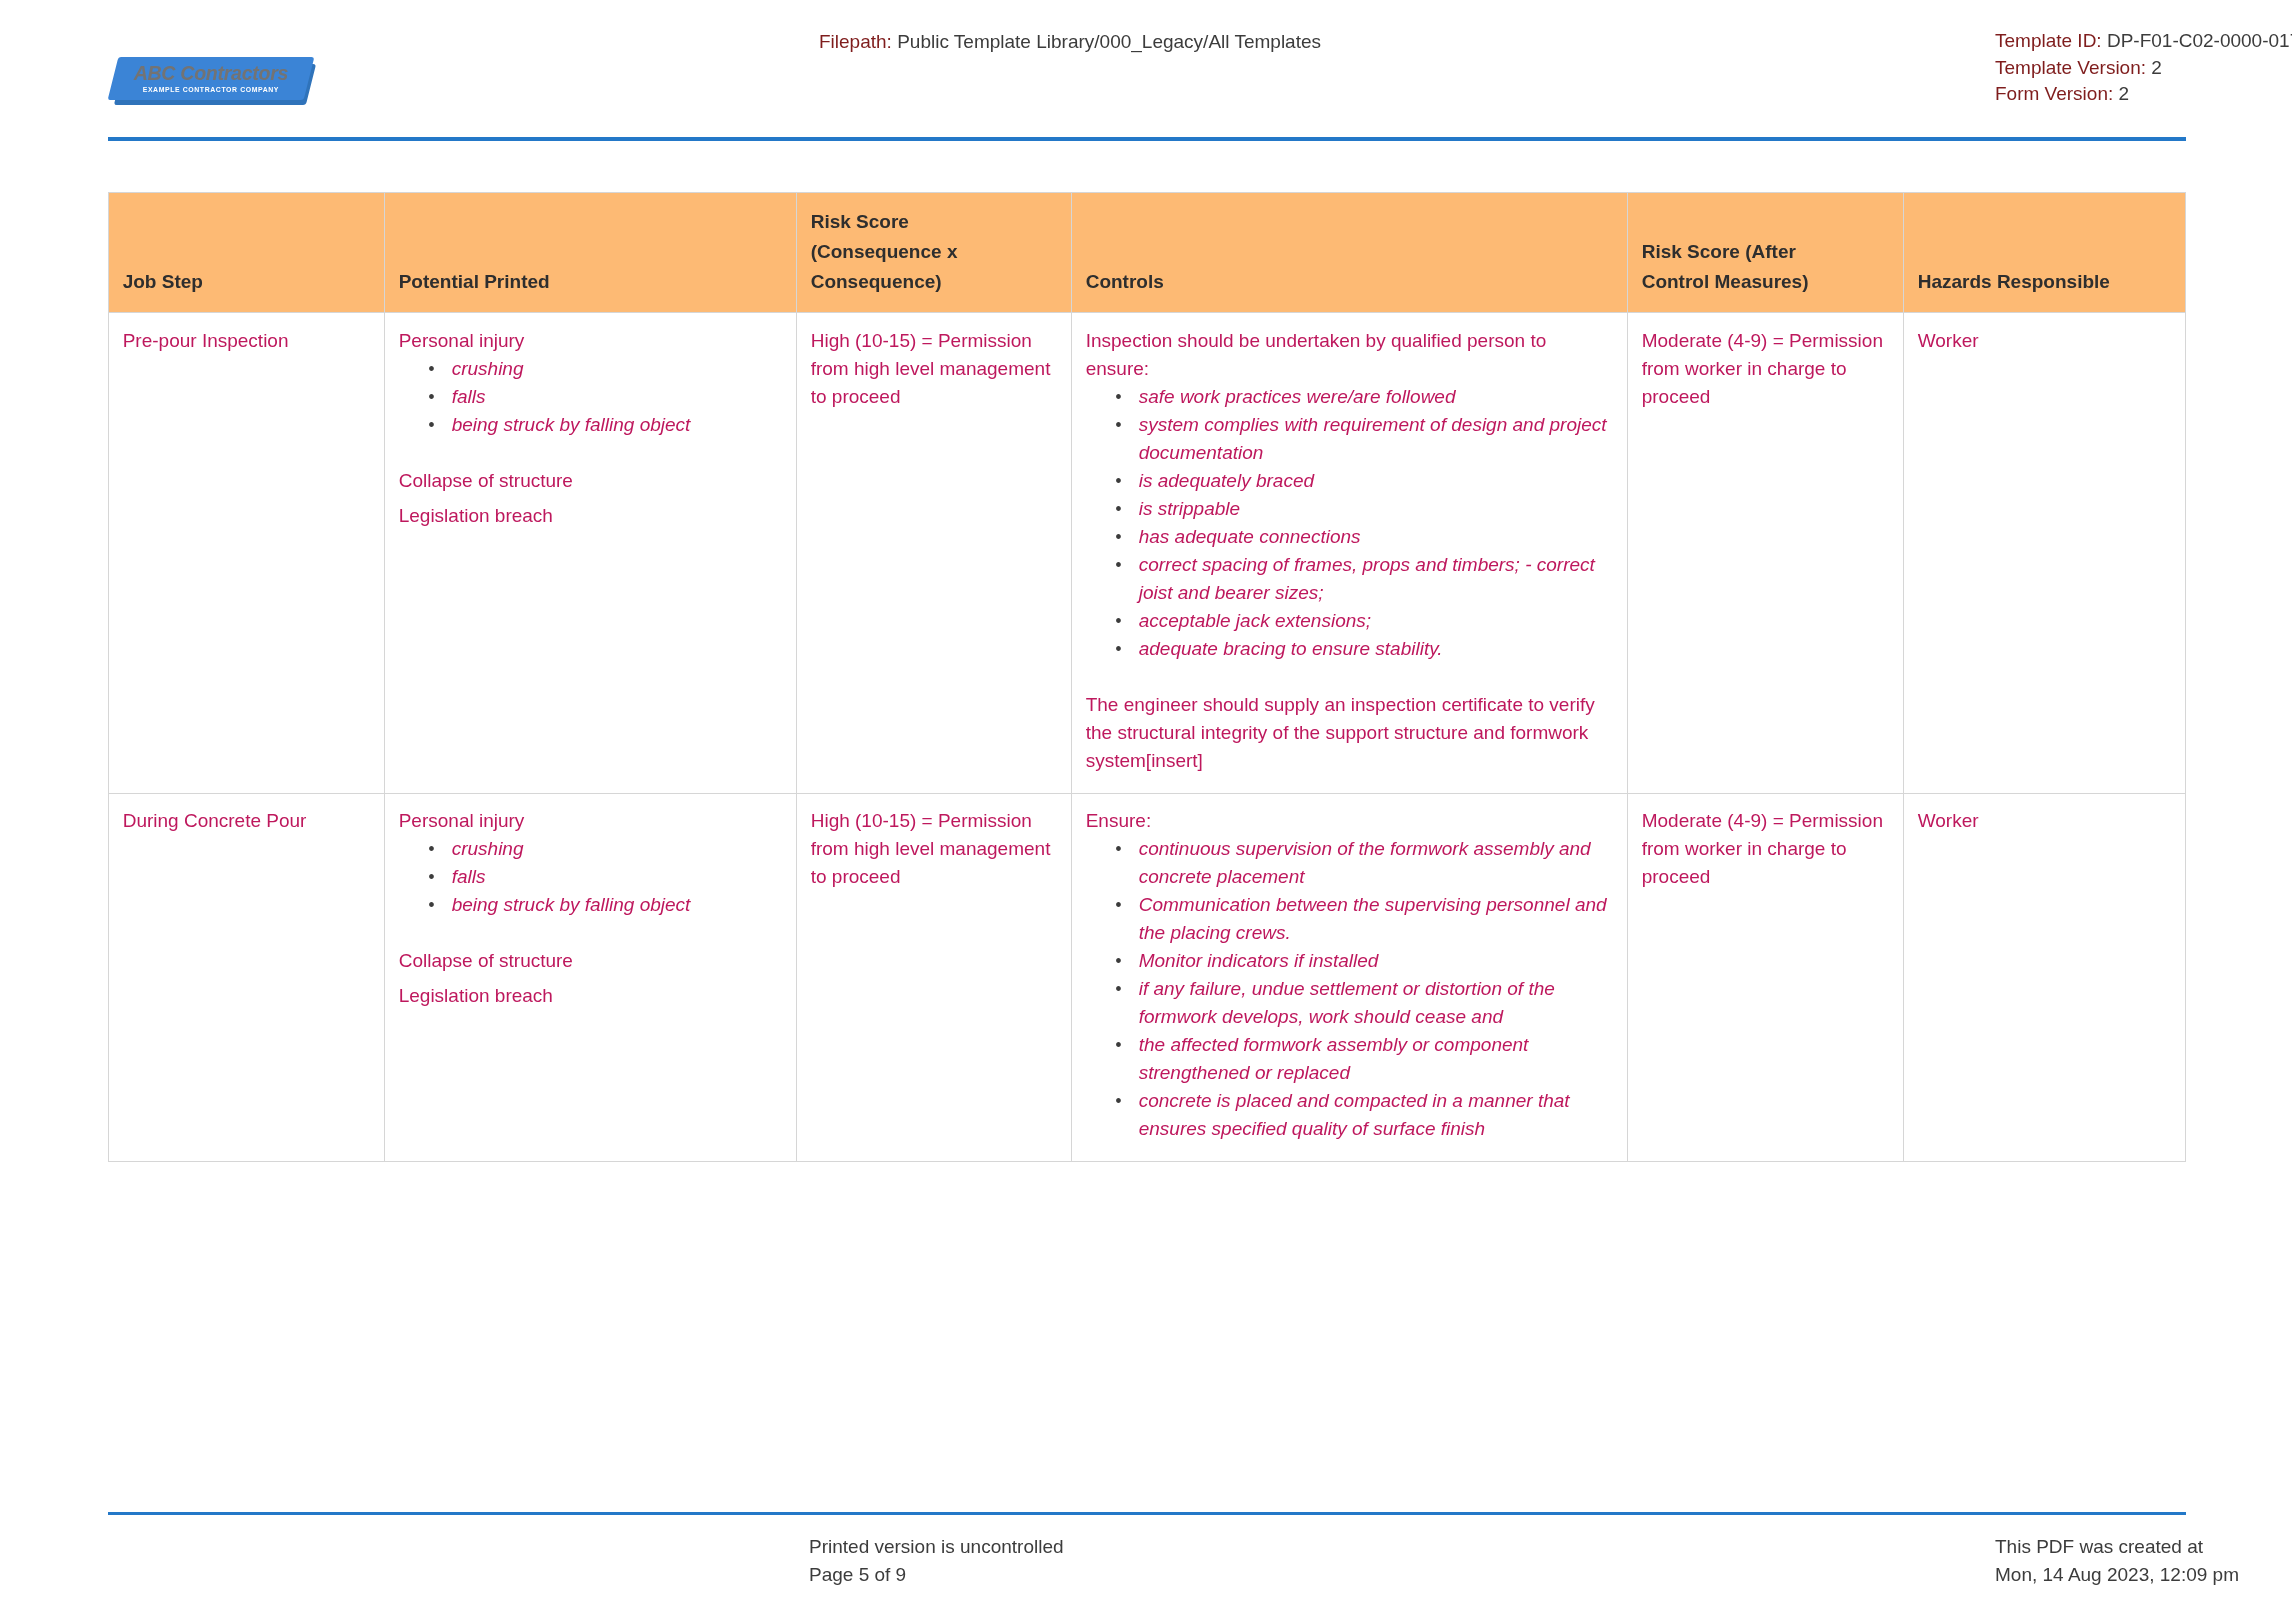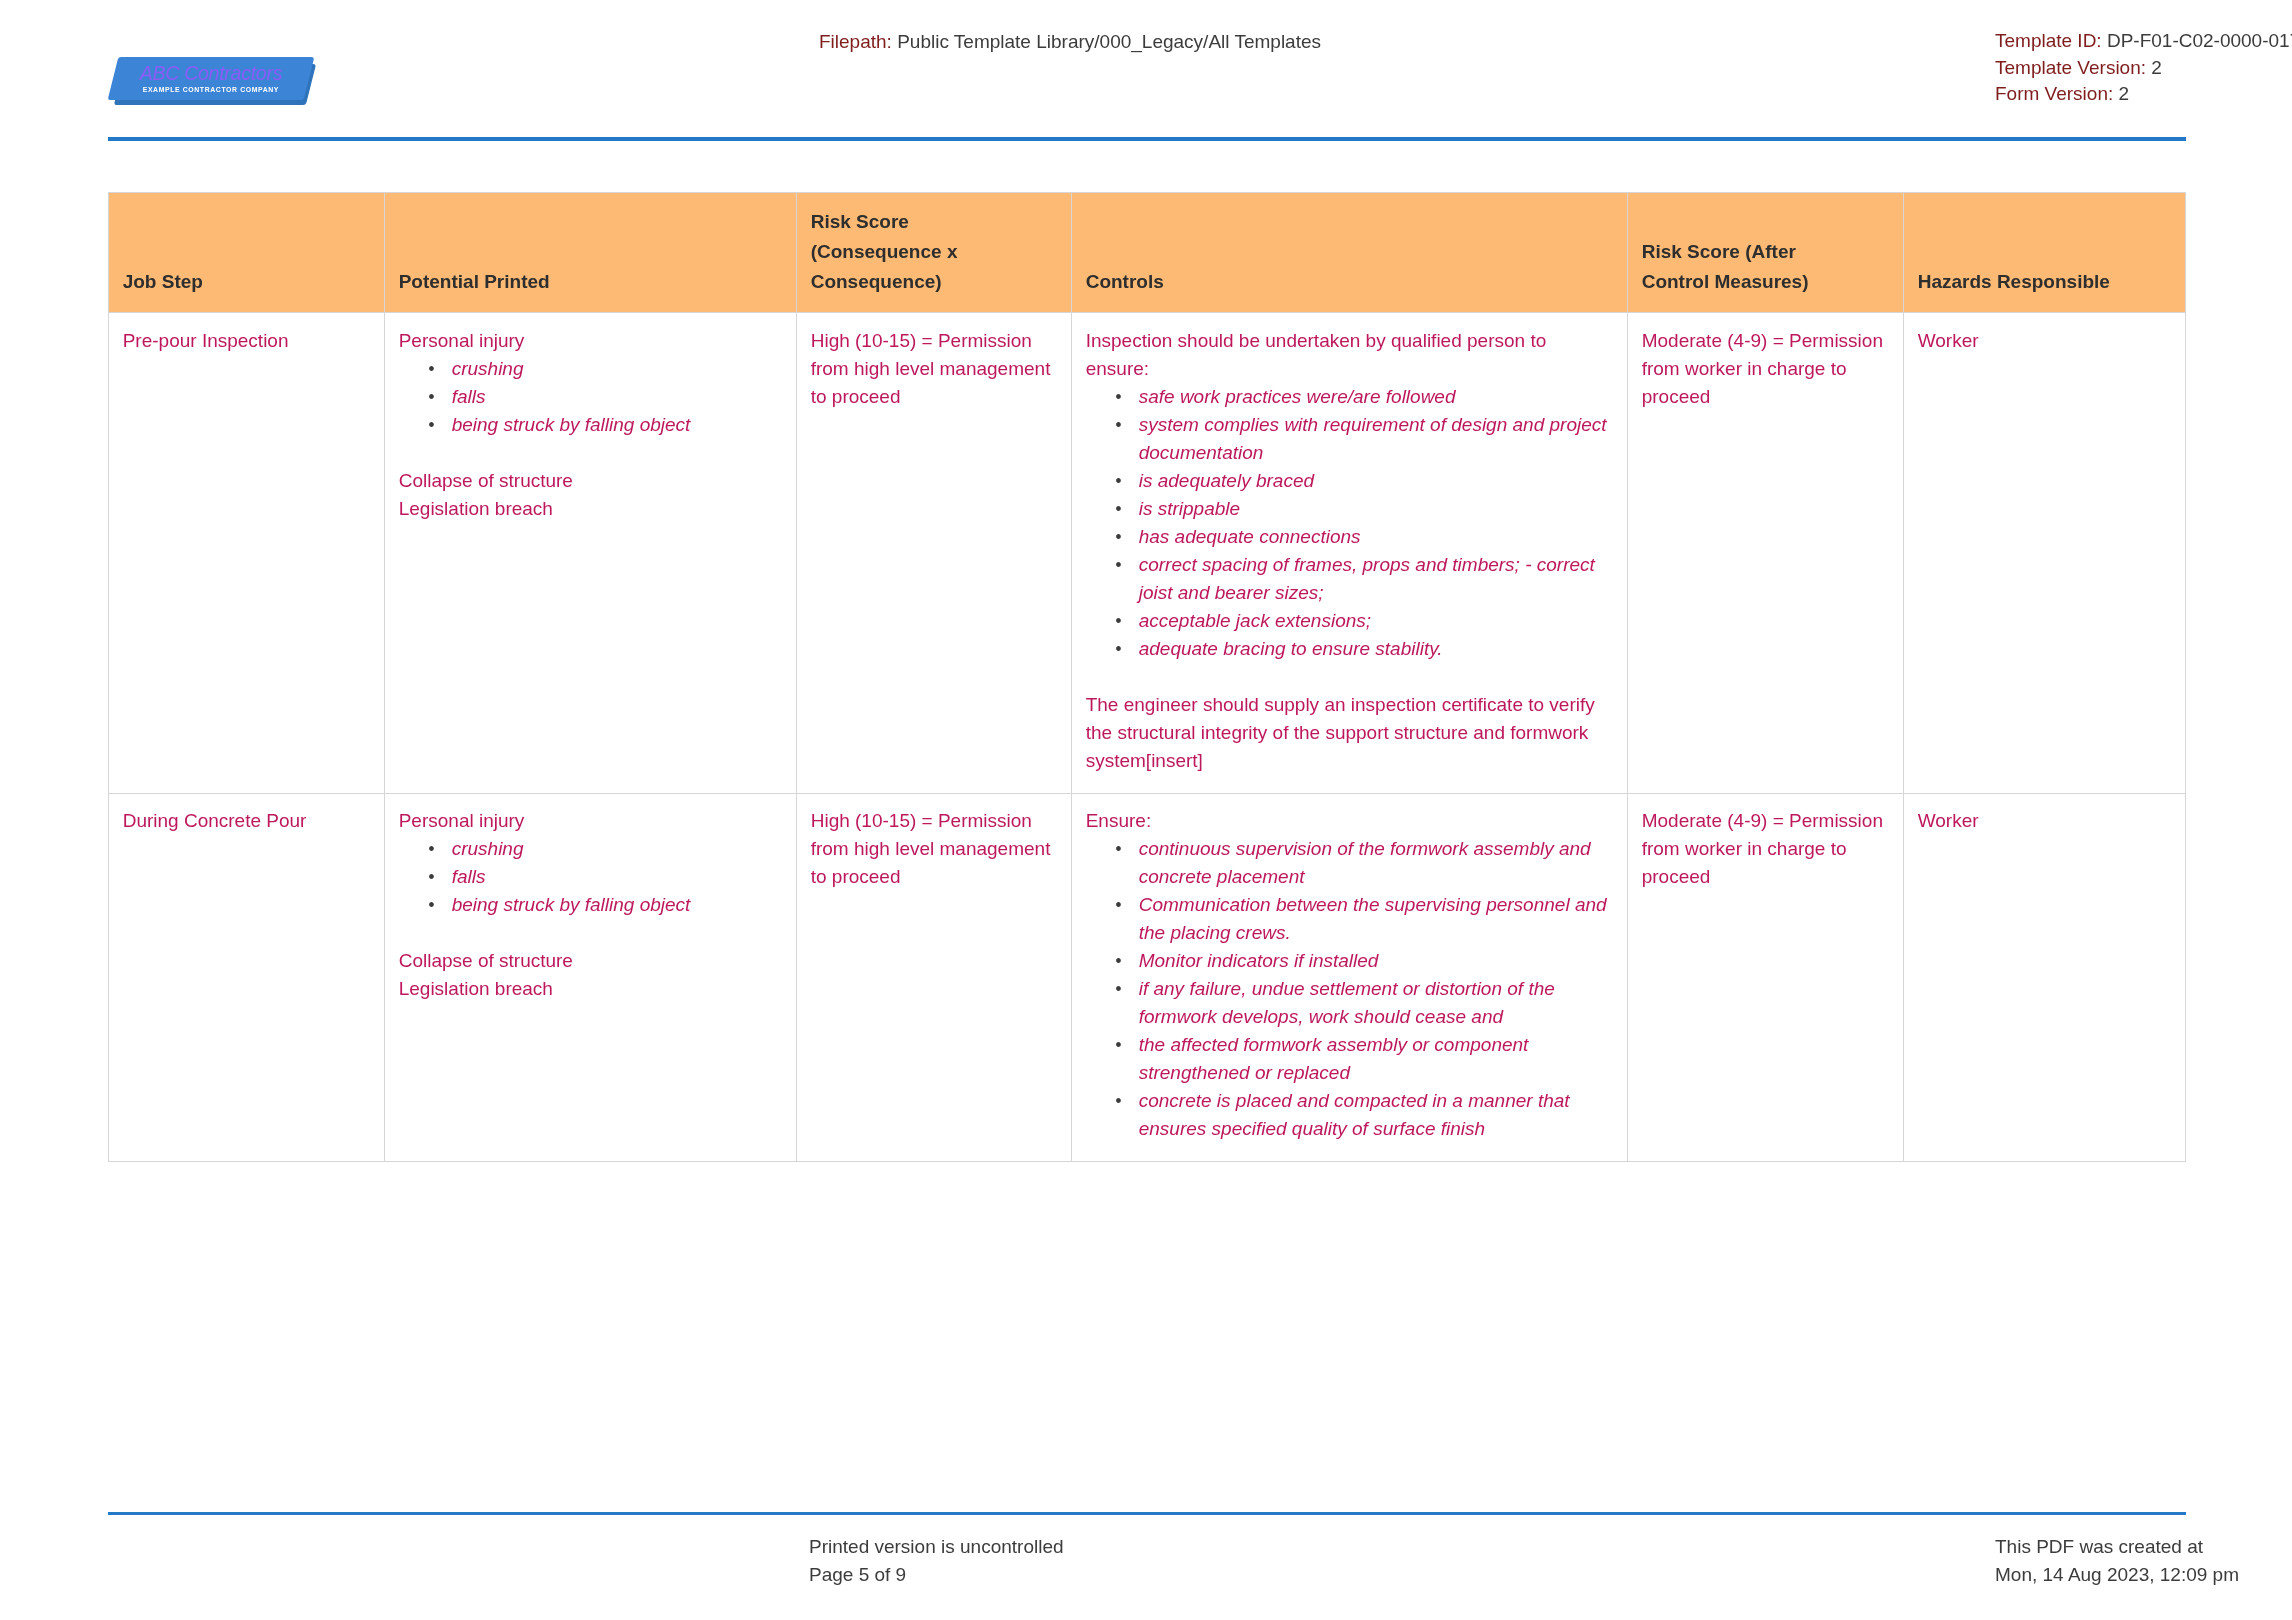--- a/index.html
+++ b/index.html
@@ -64,23 +64,23 @@
     top: 4.9px;
     width: 196px;
     height: 43px;
     display: flex;
     flex-direction: column;
     align-items: center;
     justify-content: center;
   }
   .logo-title {
     font-size: 19.6px;
-    font-weight: normal;
+    font-weight: bold;
     font-style: italic;
-    color: #8b5cf6;
+    color: #737373;
     line-height: 1;
     letter-spacing: -0.3px;
   }
   .logo-sub {
     margin-top: 3.9px;
     font-size: 6.9px;
     font-weight: bold;
     color: #ffffff;
     letter-spacing: 0.6px;
     line-height: 1;
@@ -150,21 +150,21 @@
     border: 1px solid #d6d6d6;
     vertical-align: top;
     text-align: left;
     padding: 13.7px 13.7px 17.6px 13.7px;
     line-height: 28px;
     color: #be185d;
   }
   .risk-table th .hline { display: block; }
 
   .cell-para { margin: 0; }
-  .cell-para + .cell-para { margin-top: 0; }
+  .cell-para + .cell-para { margin-top: 7px; }
   .gap { height: 28px; }
 
   ul.bullets {
     margin: 0;
     padding: 0 0 0 53px;
     list-style: none;
   }
   ul.bullets li {
     position: relative;
     line-height: 28px;

